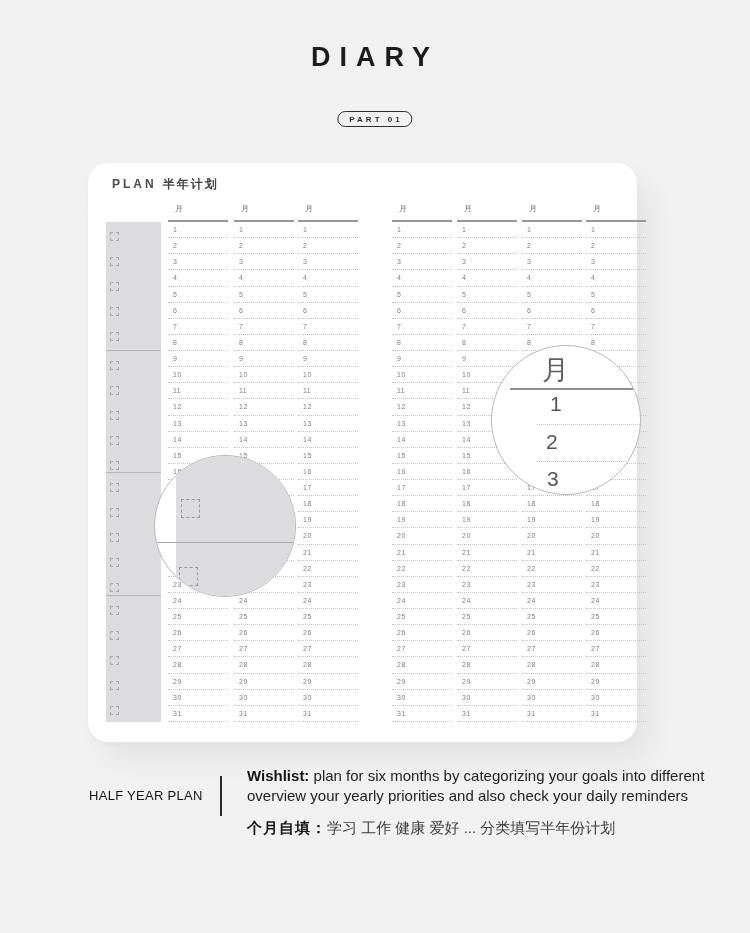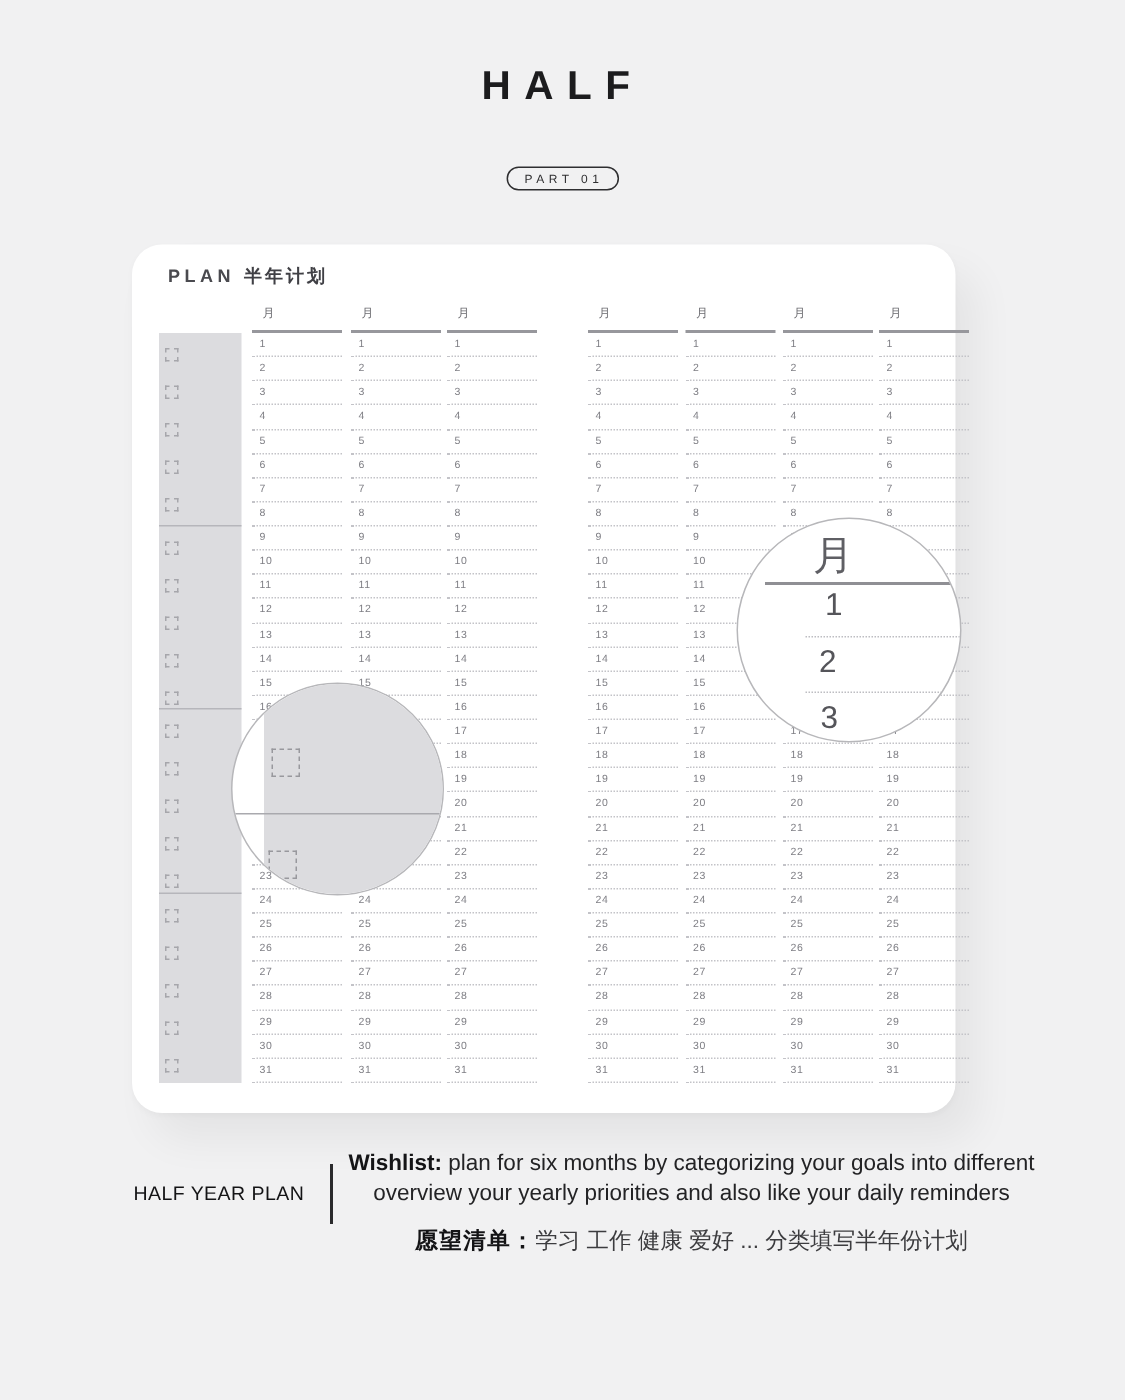--- a/index.html
+++ b/index.html
@@ -9,21 +9,21 @@
     font-family:"Liberation Sans", sans-serif;
     color:#1c1c1e;
   }
   .page-title{
     position:absolute;top:42px;left:0;width:750px;text-align:center;
     font-size:27px;font-weight:700;letter-spacing:9px;color:#1c1c1e;
   }
   .part-badge{
     position:absolute;top:111px;left:50%;transform:translateX(-50%);
     border:1px solid #2e2e30;border-radius:8px;
-    font-size:8px;letter-spacing:3px;font-weight:400;color:#2e2e30;
+    font-size:8px;letter-spacing:3px;font-weight:700;color:#2e2e30;
     padding:3px 9px 2px 11px;background:transparent;text-align:center;
   }
   .card{
     position:absolute;left:88px;top:163px;width:549px;height:579px;
     background:#ffffff;border-radius:20px;
     box-shadow:14px 18px 28px rgba(0,0,0,0.055), 0 2px 5px rgba(0,0,0,0.03);
   }
   .plan-title{
     position:absolute;left:24px;top:13px;
     font-size:12px;font-weight:700;letter-spacing:3px;color:#4a4a4f;
@@ -70,32 +70,32 @@
   .mag-right .d1{top:78px;}
   .mag-right .d2{top:115px;}
   .footer-heading{
     position:absolute;left:89px;top:788px;
     font-size:13px;color:#141416;letter-spacing:0.3px;
   }
   .footer-divider{
     position:absolute;left:220px;top:776px;width:2px;height:40px;background:#2a2a2c;
   }
   .footer-text{
-    position:absolute;left:221px;top:766px;width:480px;
-    font-size:15px;line-height:20px;color:#232325;text-align:center;
+    position:absolute;left:247px;top:766px;width:480px;
+    font-size:15px;line-height:20px;color:#232325;
   }
   .footer-text .en-line b{font-weight:700;color:#141416;}
   .footer-zh{margin-top:9px;}
   .footer-zh .zh-line{line-height:25px;font-size:15px;color:#3c3c3f;}
   .footer-zh .zh-line b{font-weight:700;color:#141416;letter-spacing:1px;}
 </style>
 </head>
 <body>
 
-<div class="page-title">HALF</div>
+<div class="page-title">DIARY</div>
 
 <div class="part-badge">PART 01</div>
 
 <div class="card">
   <div class="plan-title">
     <span>PLAN</span><span class="zh">半年计划</span>
   </div>
 
   <div class="sidebar" id="sidebar">
       <div class="sidebar-section" style="height: 128px;">
@@ -819,18 +819,18 @@
     <div class="mdot d2"></div>
     <div class="mnum n3">3</div>
   </div>
 </div>
 
 <div class="footer-heading">HALF YEAR PLAN</div>
 <div class="footer-divider"></div>
 <div class="footer-text">
   <div id="en-lines">
       <div class="en-line"><b>Wishlist:</b> plan for six months by categorizing your goals into different</div>
-      <div class="en-line">overview your yearly priorities and also like your daily reminders</div>
+      <div class="en-line">overview your yearly priorities and also check your daily reminders</div>
     </div>
   <div class="footer-zh" id="zh-lines">
-      <div class="zh-line"><b>愿望清单：</b>学习 工作 健康 爱好 ... 分类填写半年份计划</div>
+      <div class="zh-line"><b>个月自填：</b>学习 工作 健康 爱好 ... 分类填写半年份计划</div>
     </div>
 </div>
 
 </body></html>

